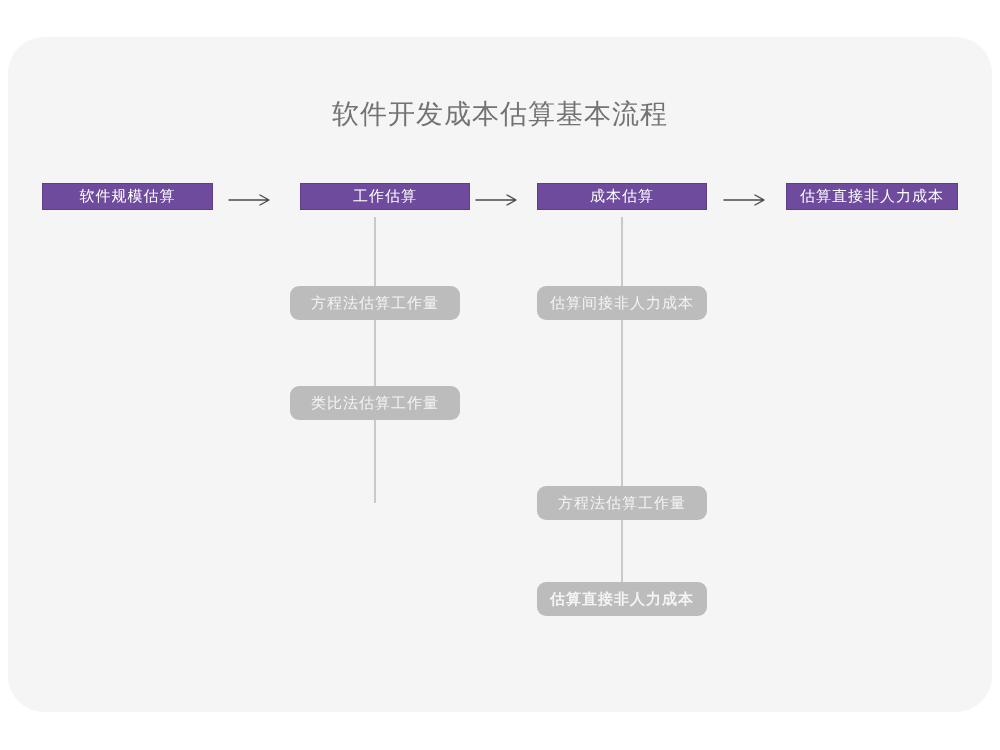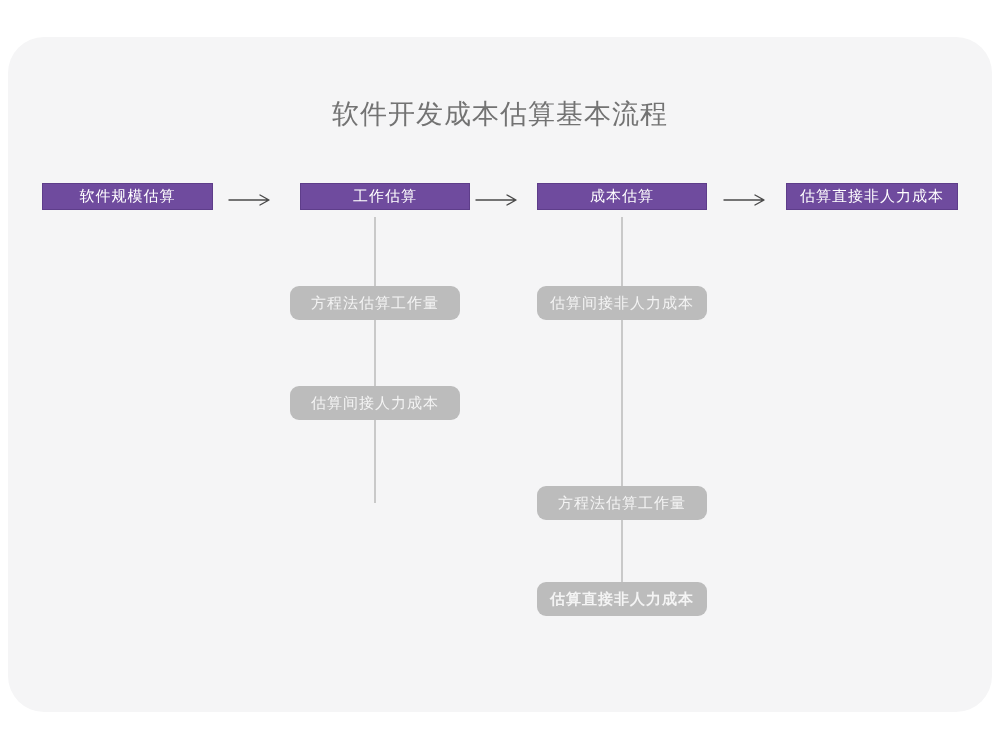--- a/index.html
+++ b/index.html
@@ -114,18 +114,18 @@
     <path d="M1 7 H40 M32 2 L41 7 L32 12" stroke="#4a4a4a" stroke-width="1.4" fill="none" stroke-linecap="round" stroke-linejoin="round"></path>
   </svg>
   <svg class="arrow arrow-2" viewBox="0 0 46 14">
     <path d="M1 7 H40 M32 2 L41 7 L32 12" stroke="#4a4a4a" stroke-width="1.4" fill="none" stroke-linecap="round" stroke-linejoin="round"></path>
   </svg>
   <svg class="arrow arrow-3" viewBox="0 0 46 14">
     <path d="M1 7 H40 M32 2 L41 7 L32 12" stroke="#4a4a4a" stroke-width="1.4" fill="none" stroke-linecap="round" stroke-linejoin="round"></path>
   </svg>
 
   <div class="sub-node col-work row-1">方程法估算工作量</div>
-  <div class="sub-node col-work row-2">估算间接人力成本</div>
+  <div class="sub-node col-work row-2">类比法估算工作量</div>
 
   <div class="sub-node col-cost row-1">估算间接非人力成本</div>
   <div class="sub-node col-cost row-3">方程法估算工作量</div>
   <div class="sub-node col-cost row-4">估算直接非人力成本</div>
 </div>
 
 </body></html>

